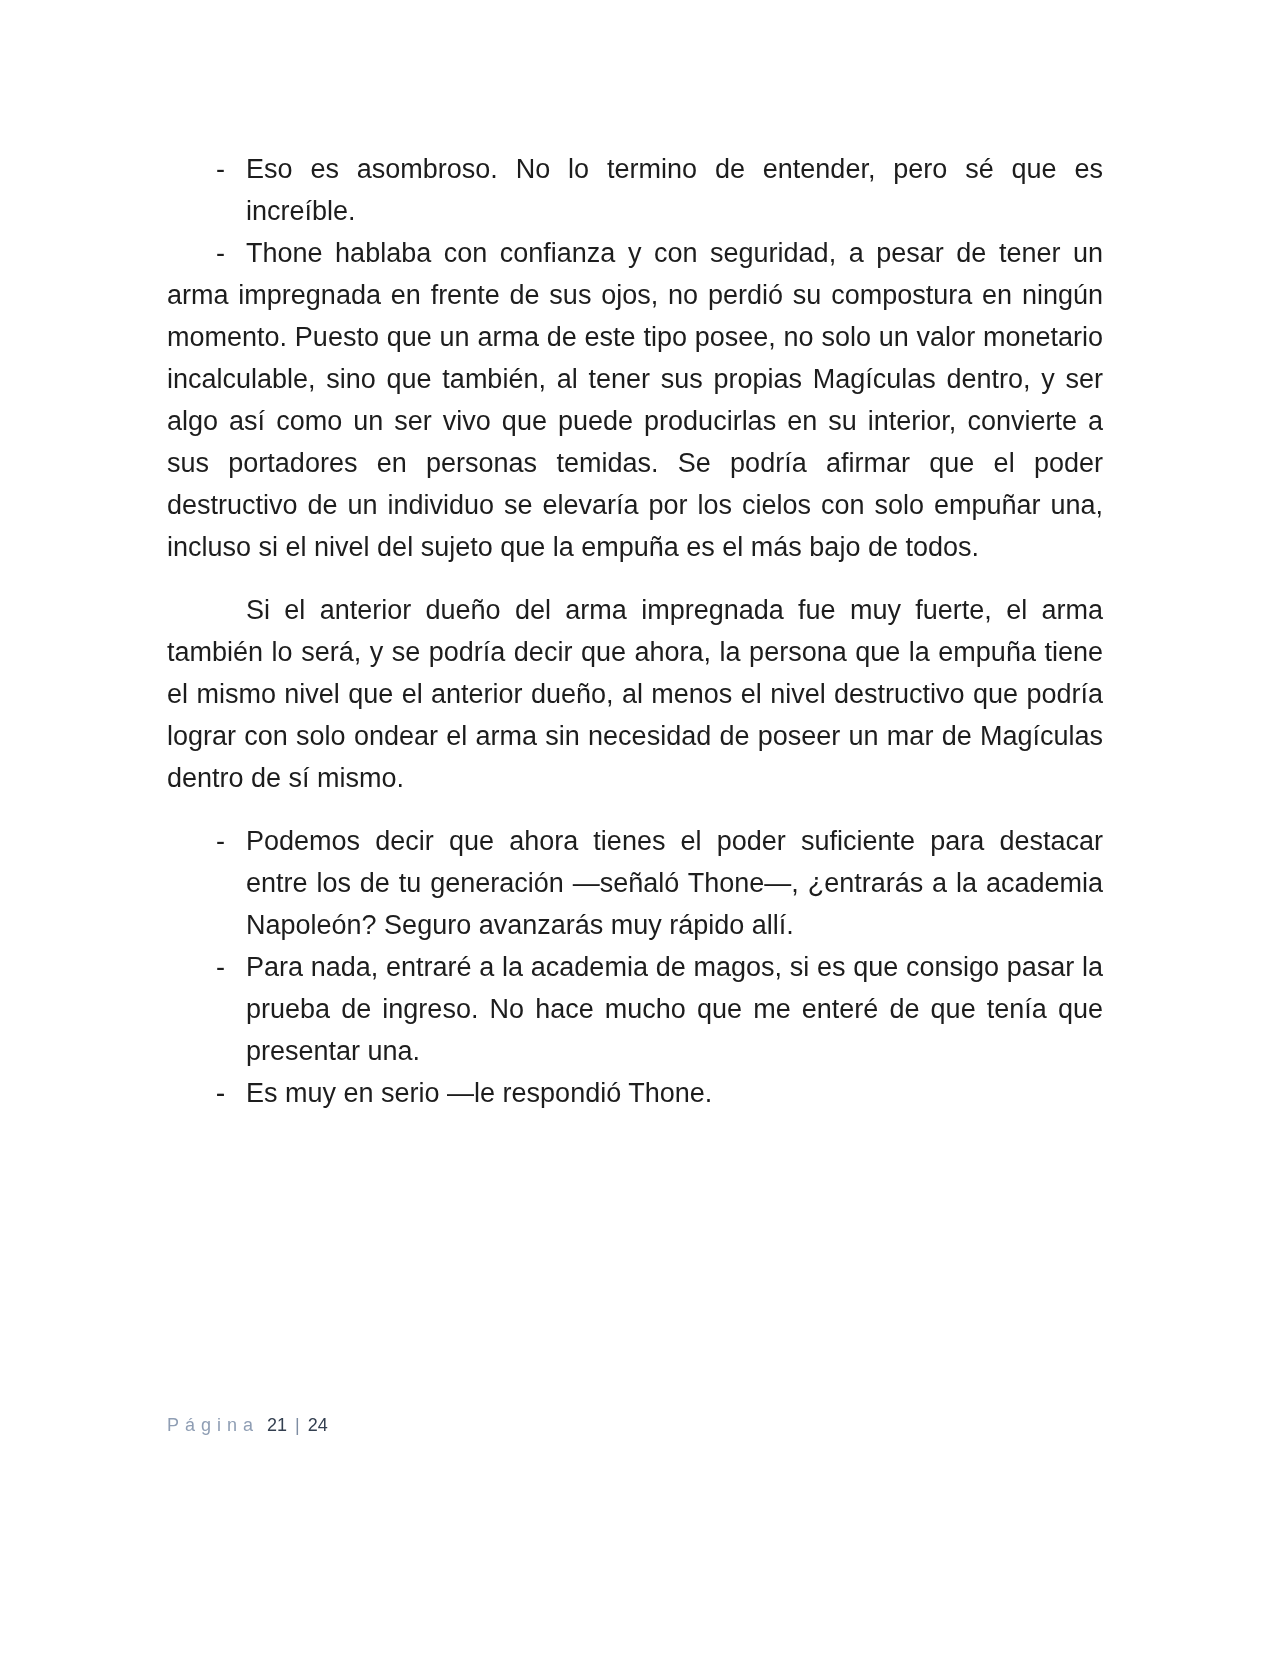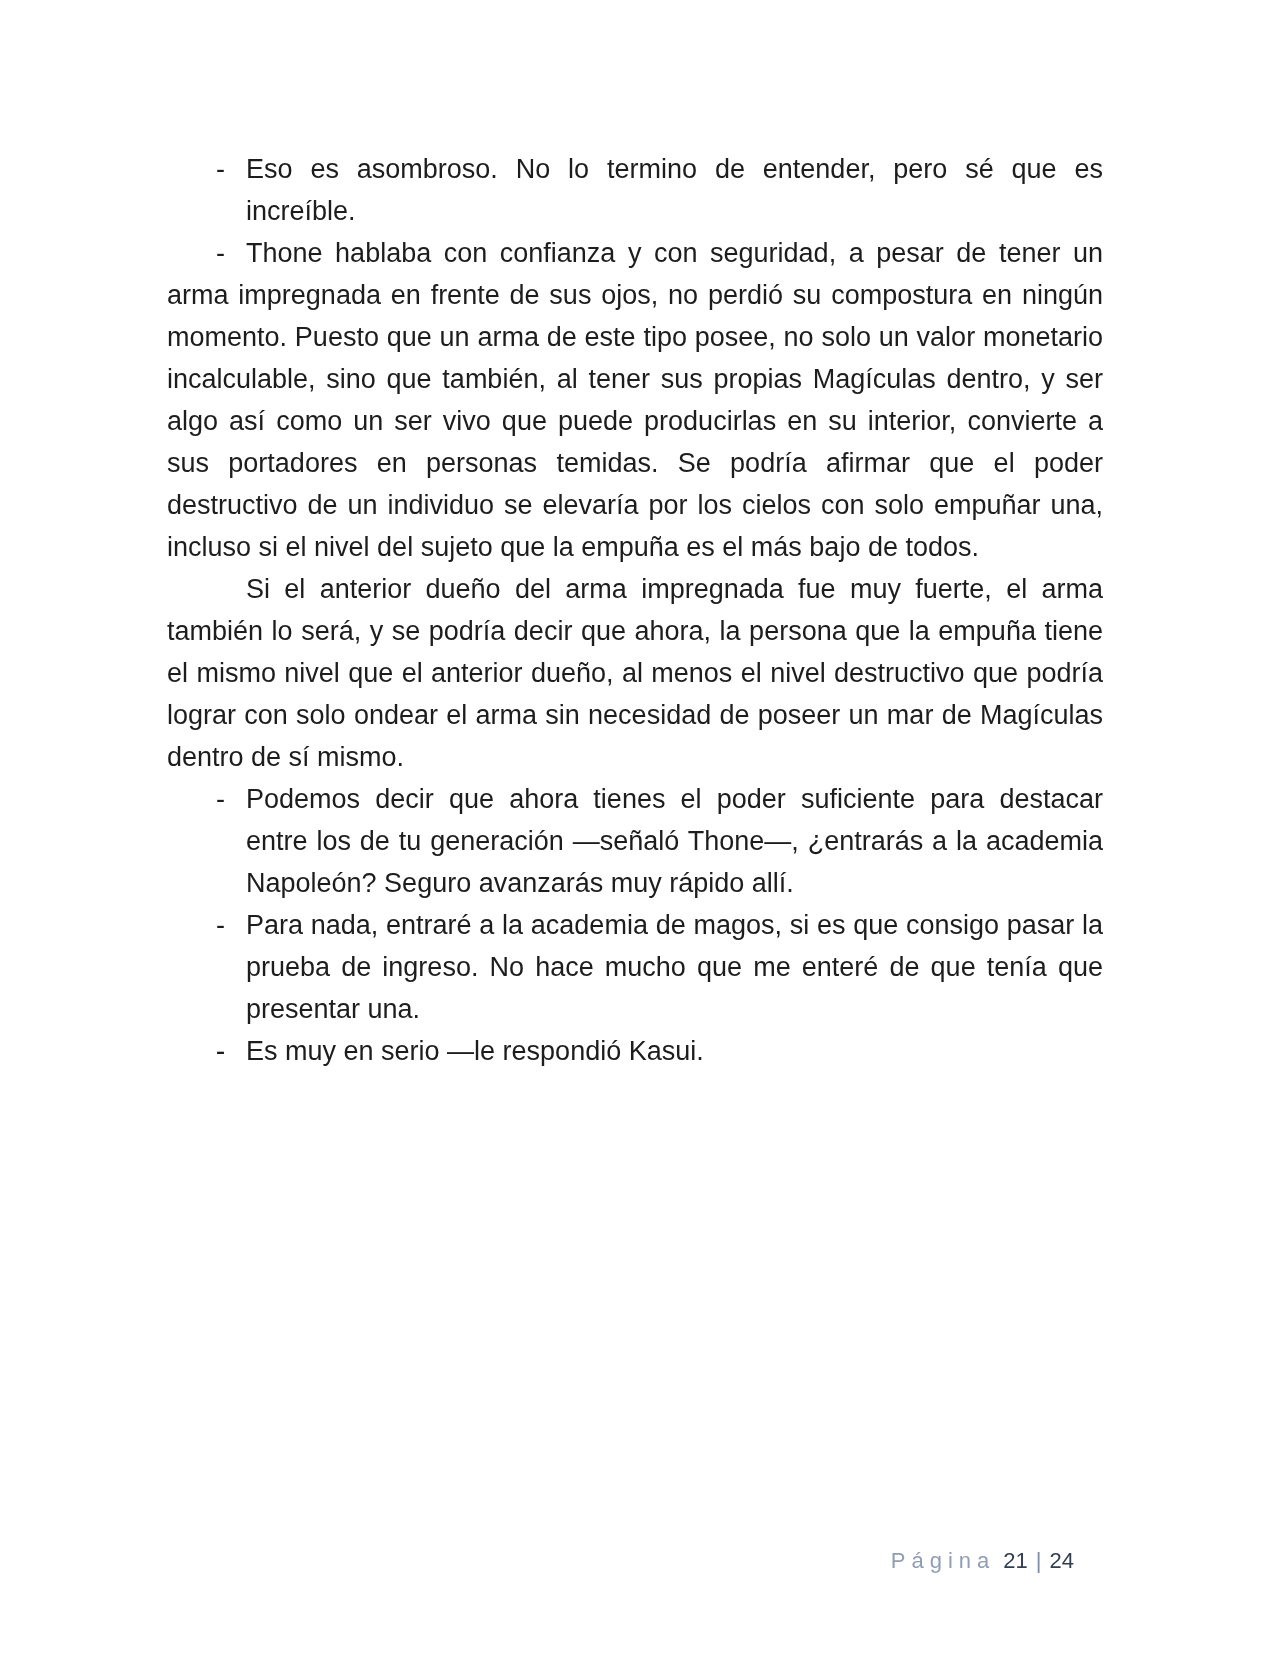--- a/index.html
+++ b/index.html
@@ -37,28 +37,28 @@
   .list-item .dash {
     position: absolute;
     left: 49px;
     top: 0;
   }
   .para {
     margin: 0;
     text-indent: 79px;
   }
   .gap-before {
+    margin-top: 21px;
   }
   .footer {
     position: absolute;
-    top: 1546px;
+    top: 1410px;
     left: 167px;
     right: 206px;
-    text-align: right;
-    font-size: 22px;
+    font-size: 18px;
     line-height: 30px;
     white-space: nowrap;
   }
   .footer-label {
     color: #8f9eb4;
     letter-spacing: 6px;
     margin-right: 8px;
   }
   .footer-num {
     color: #333f50;
@@ -98,21 +98,21 @@
         <span class="dash">-</span>
         <span>Para nada, entraré a la academia de magos, si es que consigo pasar la prueba de ingreso. No hace mucho que me enteré de que tenía que presentar una.</span>
       </div>
 
       <div class="list-item">
         <span class="dash">-</span>
       </div>
 
       <div class="list-item">
         <span class="dash">-</span>
-        <span>Es muy en serio —le respondió Kasui.</span>
+        <span>Es muy en serio —le respondió Thone.</span>
       </div>
     </div>
 
   </div>
 
   <div class="footer">
     <span class="footer-label">Página</span><span class="footer-num">21</span><span class="footer-sep">|</span><span class="footer-num">24</span>
   </div>
 
 </div>

